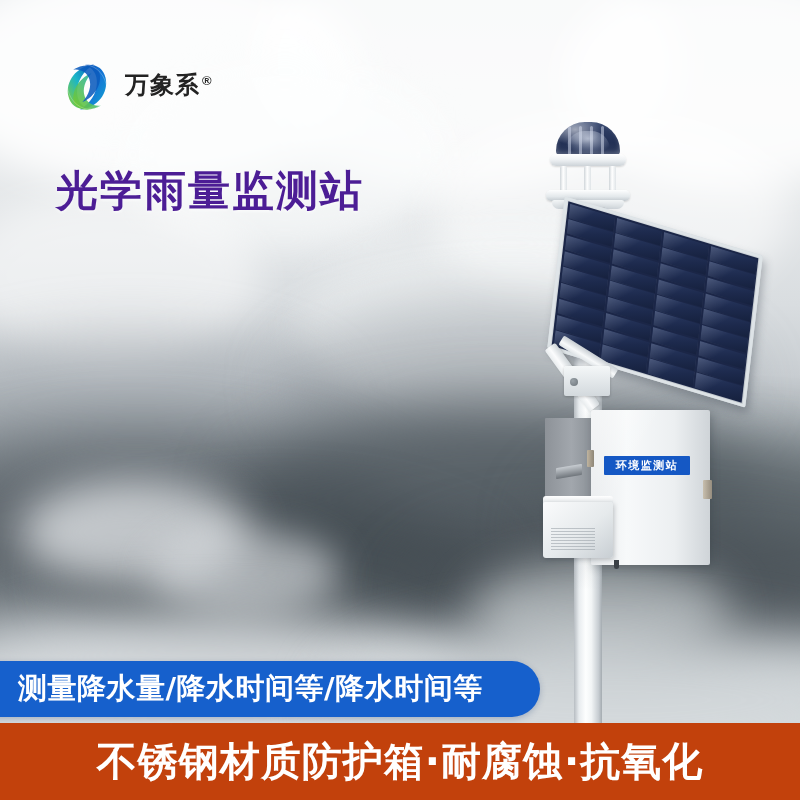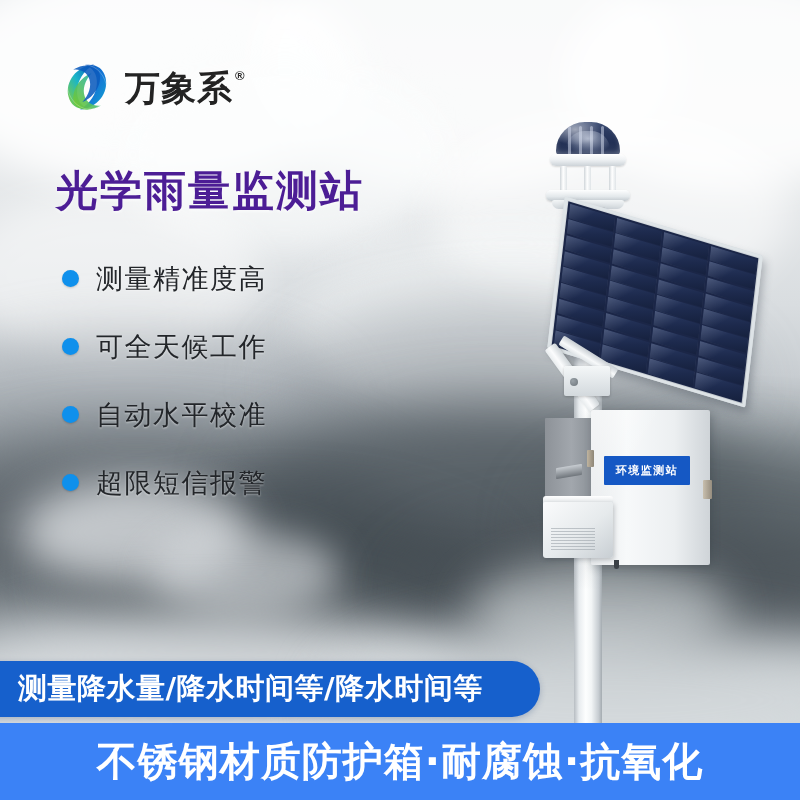--- a/index.html
+++ b/index.html
@@ -48,23 +48,23 @@
   .h3{left:470px;top:560px;width:260px;height:100px;background:rgba(222,227,230,.55);filter:blur(22px);}
   
   .h4{left:-60px;top:610px;width:520px;height:150px;background:rgba(222,226,229,.8);filter:blur(26px);}
   .h5{left:330px;top:625px;width:560px;height:150px;background:rgba(214,219,222,.78);filter:blur(28px);}
 
   
   .logo{position:absolute;left:58px;top:58px;display:flex;align-items:center;gap:9px;}
   .logo-mark{width:58px;height:58px;display:block;}
   .logo-text-wrap{position:relative;display:flex;align-items:flex-start;}
   .logo-text{
-    font-size:35px;font-weight:bold;color:#232323;
+    font-size:24px;font-weight:bold;color:#232323;
     letter-spacing:1px;line-height:1;
-    font-family:Liberation Sans, sans-serif;
+    font-family:Liberation Mono, monospace;
     text-shadow:0 1px 0 rgba(255,255,255,.5);
   }
   .logo-reg{font-size:13px;color:#2a2a2a;margin-left:2px;margin-top:-2px;font-weight:bold;}
 
   
   .headline{
     position:absolute;left:56px;top:168px;
     font-size:42px;font-weight:bold;color:#4c1d95;
     letter-spacing:2px;line-height:1.1;
     font-family:"DejaVu Sans","Liberation Sans",sans-serif;
@@ -205,21 +205,21 @@
   }
   .cab-door{
     position:absolute;left:46px;top:0;width:119px;height:155px;
     background:
       linear-gradient(118deg,rgba(255,255,255,.55) 0%,rgba(255,255,255,0) 36%),
       linear-gradient(to right,#e7eaec 0%,#f7f9fa 30%,#eceff1 70%,#cfd4d8 100%);
     border-radius:2px;
     box-shadow:2px 3px 8px rgba(50,58,66,.30);
   }
   .cab-label{
-    position:absolute;left:13px;top:46px;width:86px;height:29px;
+    position:absolute;left:13px;top:46px;width:86px;height:19px;
     background:#1558c4;border-radius:1px;
     display:flex;align-items:center;justify-content:center;
   }
   .cab-label span{
     color:#ffffff;font-size:11px;letter-spacing:1.5px;font-weight:bold;
     font-family:"DejaVu Sans","Liberation Sans",sans-serif;
   }
   .hinge{position:absolute;width:7px;height:17px;background:linear-gradient(to right,#b5aa97,#8d8valid);}
   .hinge{background:linear-gradient(to right,#c0b49f,#8e8677);border-radius:1px;}
   .h-top{left:42px;top:40px;} .h-bot{left:42px;top:108px;}
@@ -250,21 +250,21 @@
   }
   .pill span{
     margin-left:58px;
     color:#ffffff;font-size:29px;font-weight:bold;letter-spacing:.5px;
     font-family:"DejaVu Sans","Liberation Sans",sans-serif;
   }
 
   
   .botbar{
     position:absolute;left:0;top:723px;width:800px;height:77px;
-    background:#3b82f6;
+    background:#c2410c;
     display:flex;align-items:center;justify-content:center;
   }
   .botbar span{
     color:#ffffff;font-size:40px;font-weight:bold;letter-spacing:1px;
     font-family:"DejaVu Sans","Liberation Sans",sans-serif;
   }
 </style>
 </head>
 <body>
 
@@ -318,38 +318,20 @@
       <ellipse cx="50" cy="50" rx="33" ry="39" fill="none" stroke="rgba(255,255,255,.28)" stroke-width="1.4" transform="rotate(-22 50 50)"></ellipse>
     </svg>
     <div class="logo-text-wrap">
       <span class="logo-text">万象系</span>
       <span class="logo-reg">®</span>
     </div>
   </div>
 
   <div class="headline">光学雨量监测站</div>
 
-  <div class="features">
-    <div class="feat">
-      <span class="dot"></span>
-      <span class="feat-label">测量精准度高</span>
-    </div>
-    <div class="feat">
-      <span class="dot"></span>
-      <span class="feat-label">可全天候工作</span>
-    </div>
-    <div class="feat">
-      <span class="dot"></span>
-      <span class="feat-label">自动水平校准</span>
-    </div>
-    <div class="feat">
-      <span class="dot"></span>
-      <span class="feat-label">超限短信报警</span>
-    </div>
-  </div>
 
   <div class="product">
 
     <div class="mast"></div>
     <div class="mast-shadow"></div>
 
     <div class="dome">
       <div class="dome-rib" style="left:12px;"></div>
       <div class="dome-rib" style="left:23px;"></div>
       <div class="dome-rib" style="left:34px;"></div>

